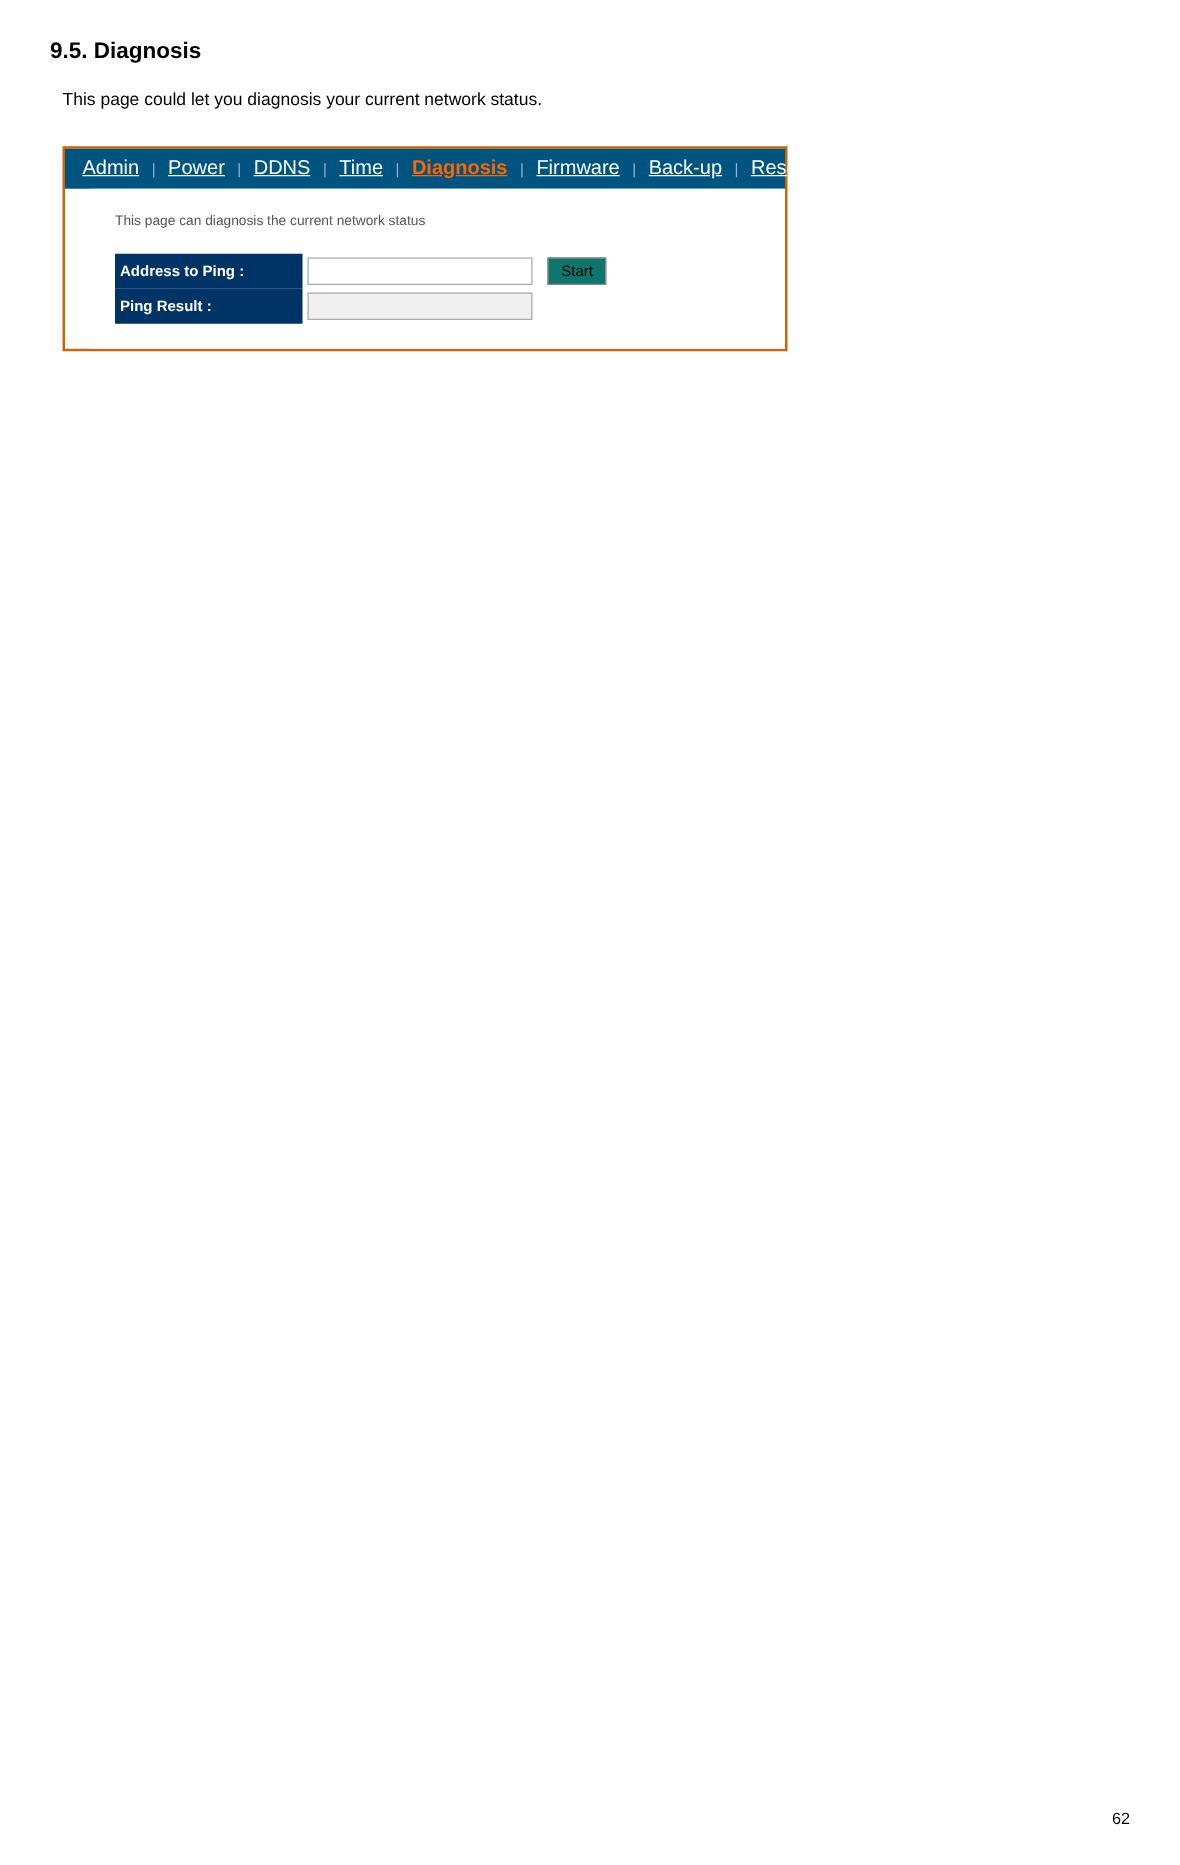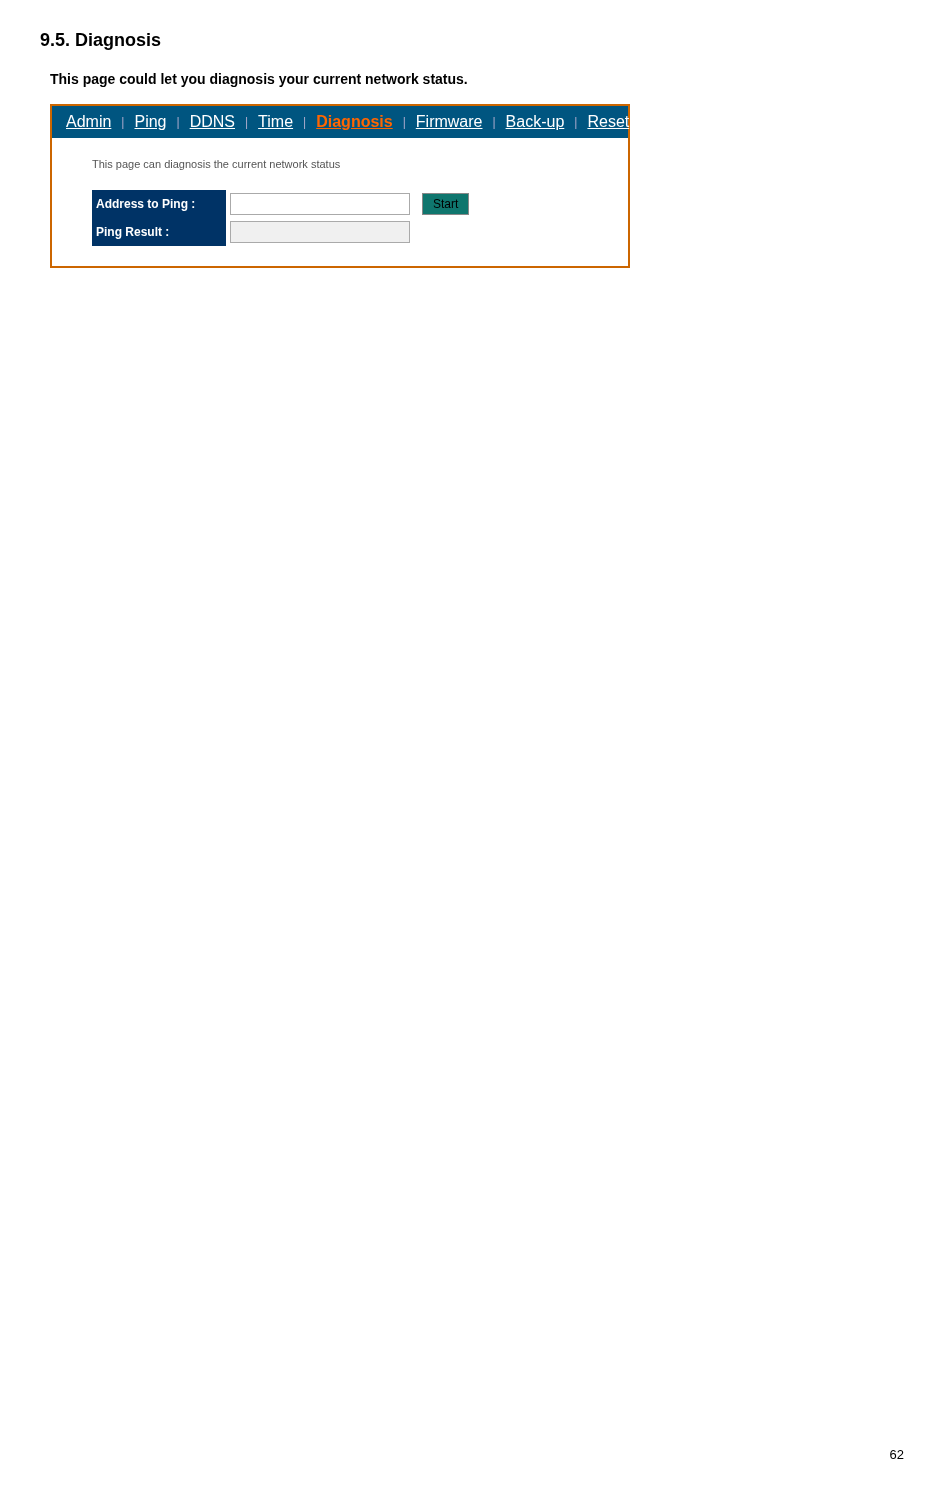--- a/index.html
+++ b/index.html
@@ -21,23 +21,22 @@
     .page-title {
       font-size: 18px;
       font-weight: bold;
       color: #000000;
       margin-bottom: 20px;
     }
 
     .page-description {
       font-size: 14px;
       color: #000000;
-      margin-bottom: 17px;
+      margin-bottom: 30px;
       padding-left: 10px;
-      font-weight: bold;
     }
 
     .panel-container {
       border: 2px solid #cc6600;
       width: 580px;
       margin-left: 10px;
     }
 
     .nav-bar {
       background: #005580;
@@ -89,21 +88,21 @@
       vertical-align: middle;
     }
 
     .form-label-cell {
       background: #003366;
       color: #ffffff;
       font-size: 12px;
       font-weight: bold;
       padding: 5px 10px;
       white-space: nowrap;
-      width: 134px;
+      width: 150px;
     }
 
     .form-input-cell {
       padding: 3px 6px;
     }
 
     .form-input {
       border: 1px solid #aaaaaa;
       padding: 3px 4px;
       font-size: 12px;
@@ -141,21 +140,21 @@
 <body>
 
 <h1 class="page-title">9.5. Diagnosis</h1>
 
 <p class="page-description">This page could let you diagnosis your current network status.</p>
 
 <div class="panel-container">
   <div class="nav-bar">
     <span class="nav-item">Admin</span>
     <span class="nav-separator">|</span>
-    <span class="nav-item">Ping</span>
+    <span class="nav-item">Power</span>
     <span class="nav-separator">|</span>
     <span class="nav-item">DDNS</span>
     <span class="nav-separator">|</span>
     <span class="nav-item">Time</span>
     <span class="nav-separator">|</span>
     <span class="nav-item active">Diagnosis</span>
     <span class="nav-separator">|</span>
     <span class="nav-item">Firmware</span>
     <span class="nav-separator">|</span>
     <span class="nav-item">Back-up</span>

